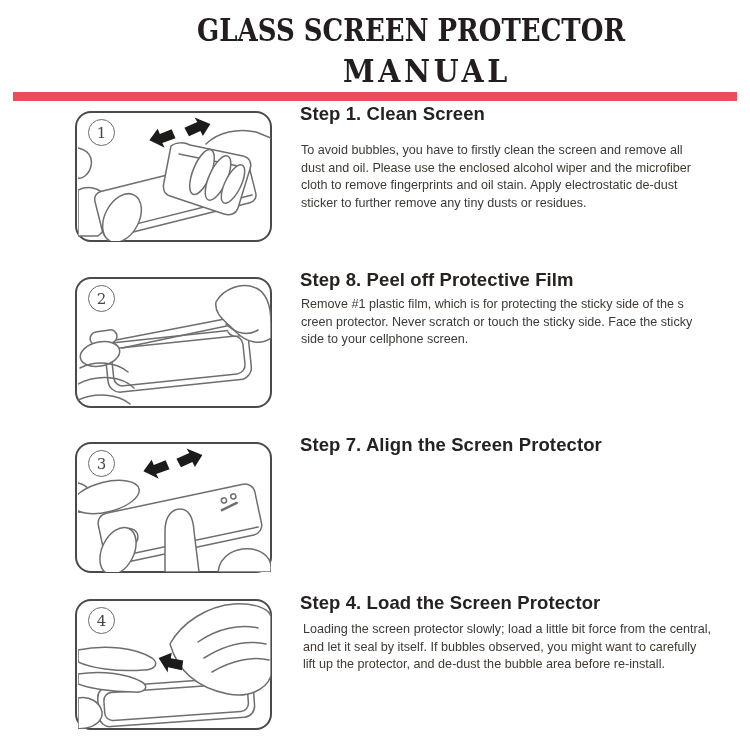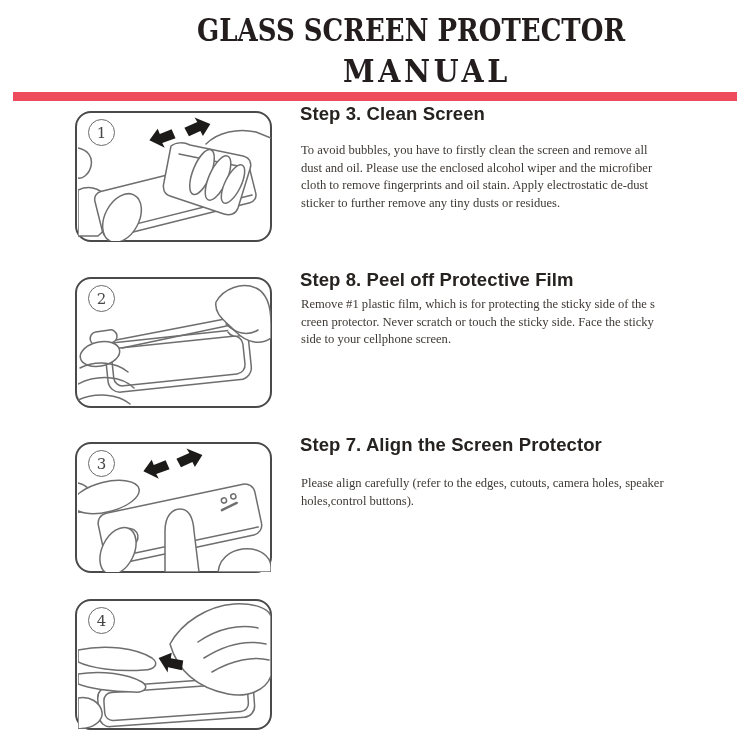--- a/index.html
+++ b/index.html
@@ -19,21 +19,21 @@
   .illus-box{position:absolute;left:75px;width:197px;height:131px;box-sizing:border-box;
              border:2px solid #4a4a4a;border-radius:16px;background:#fff;}
   .illus-box svg{position:absolute;left:1px;top:1px;}
   .badge{position:absolute;left:11px;top:6px;width:25px;height:25px;border:1.5px solid #6b6b6b;
          border-radius:50%;display:flex;align-items:center;justify-content:center;
          font-family:"DejaVu Serif",serif;font-size:15px;color:#474747;background:#fff;z-index:2;}
   .step-heading{position:absolute;left:300px;margin:0;color:#262220;
                 font-family:"Liberation Sans",sans-serif;font-size:18.5px;font-weight:700;
                 letter-spacing:0.1px;white-space:nowrap;}
   .step-body{position:absolute;left:301px;width:445px;margin:0;color:#3e3934;
-             font-family:Liberation Serif, serif;font-size:12.6px;line-height:17.6px;
+             font-family:Liberation Sans, sans-serif;font-size:12.6px;line-height:17.6px;
              white-space:pre-line;}
 
   .s1-box{top:111px;} .s1-h{top:103px;} .s1-b{top:142px;}
   .s2-box{top:277px;} .s2-h{top:269px;} .s2-b{top:296px;}
   .s3-box{top:442px;} .s3-h{top:434px;} .s3-b{top:475px;}
   .s4-box{top:599px;} .s4-h{top:592px;} .s4-b{top:621px;}
   .s4-b{left:303px;}
 
   .lineart{fill:none;stroke:#6e6e6e;stroke-width:1.5;stroke-linecap:round;stroke-linejoin:round;}
   .lineart .white{fill:#ffffff;}
@@ -68,21 +68,21 @@
         <ellipse class="white" cx="124" cy="58" rx="9" ry="24" transform="rotate(22 124 58)"></ellipse>
         <ellipse class="white" cx="140" cy="64" rx="9" ry="24" transform="rotate(24 140 64)"></ellipse>
         <ellipse class="white" cx="155" cy="70" rx="8" ry="21" transform="rotate(26 155 70)"></ellipse>
         <g>
           <path class="blackarrow" d="M-13,-4 L1,-6 L-0.5,-11 L13,-0.5 L2.5,9 L1.5,3.5 L-11,5.5 Z" transform="translate(120,14) rotate(-16)"></path>
           <path class="blackarrow" d="M-13,-4 L1,-6 L-0.5,-11 L13,-0.5 L2.5,9 L1.5,3.5 L-11,5.5 Z" transform="translate(84,23) rotate(168)"></path>
         </g>
       </g>
     </svg>
   </div>
-  <h2 class="step-heading s1-h">Step 3. Clean Screen</h2>
+  <h2 class="step-heading s1-h">Step 1. Clean Screen</h2>
   <p class="step-body s1-b">To avoid bubbles, you have to firstly clean the screen and remove all
 dust and oil. Please use the enclosed alcohol wiper and the microfiber
 cloth to remove fingerprints and oil stain. Apply electrostatic de-dust
 sticker to further remove any tiny dusts or residues.</p>
 
   <div class="illus-box s2-box">
     <span class="badge">
         <span>2</span>
       </span>
     <svg width="193" height="127" viewBox="0 0 193 127">
@@ -129,22 +129,20 @@
         <path class="white" d="M87,127 L87,86 C87,70 95,64 102,64 C110,64 115,71 116,86 L121,127 Z"></path>
         <path class="white" d="M140,127 C142,110 158,102 174,104 C186,106 193,114 193,122 L193,127 Z"></path>
         <g>
           <path class="blackarrow" d="M-13,-4 L1,-6 L-0.5,-11 L13,-0.5 L2.5,9 L1.5,3.5 L-11,5.5 Z" transform="translate(112,14) rotate(-16)"></path>
           <path class="blackarrow" d="M-13,-4 L1,-6 L-0.5,-11 L13,-0.5 L2.5,9 L1.5,3.5 L-11,5.5 Z" transform="translate(78,23) rotate(168)"></path>
         </g>
       </g>
     </svg>
   </div>
   <h2 class="step-heading s3-h">Step 7. Align the Screen Protector</h2>
-  <p class="step-body s3-b">Please align carefully (refer to the edges, cutouts, camera holes, speaker
-holes,control buttons).</p>
 
   <div class="illus-box s4-box">
     <span class="badge">
         <span>4</span>
       </span>
     <svg width="193" height="127" viewBox="0 0 193 127">
       <g class="lineart">
         <g transform="rotate(-4 98 98)">
           <rect class="white" x="20" y="80" width="156" height="40" rx="11"></rect>
           <rect x="26" y="86" width="144" height="28" rx="8"></rect>
@@ -153,14 +151,18 @@
         <path class="white" d="M92,42 C104,20 130,4 156,2 C176,1 190,6 193,14 L193,74 C188,88 170,96 150,92 C120,86 100,70 92,42 Z"></path>
         <path d="M120,40 C140,26 162,22 180,26"></path>
         <path d="M126,56 C148,42 170,38 188,42"></path>
         <path d="M134,70 C154,58 176,54 191,58"></path>
         <path class="white" d="M0,48 C28,42 58,46 74,56 C82,62 76,68 66,68 C38,70 12,66 0,60 Z"></path>
         <path class="white" d="M0,72 C24,68 50,72 64,80 C72,85 66,91 56,90 C32,90 10,86 0,82 Z"></path>
         <path class="blackarrow" d="M-13,-4 L1,-6 L-0.5,-11 L13,-0.5 L2.5,9 L1.5,3.5 L-11,5.5 Z" transform="translate(93,60) rotate(200)"></path>
       </g>
     </svg>
   </div>
+  <h2 class="step-heading s4-h">Step 4. Load the Screen Protector</h2>
+  <p class="step-body s4-b">Loading the screen protector slowly; load a little bit force from the central,
+and let it seal by itself. If bubbles observed, you might want to carefully
+lift up the protector, and de-dust the bubble area before re-install.</p>
 
 </div>
 
 </body></html>

